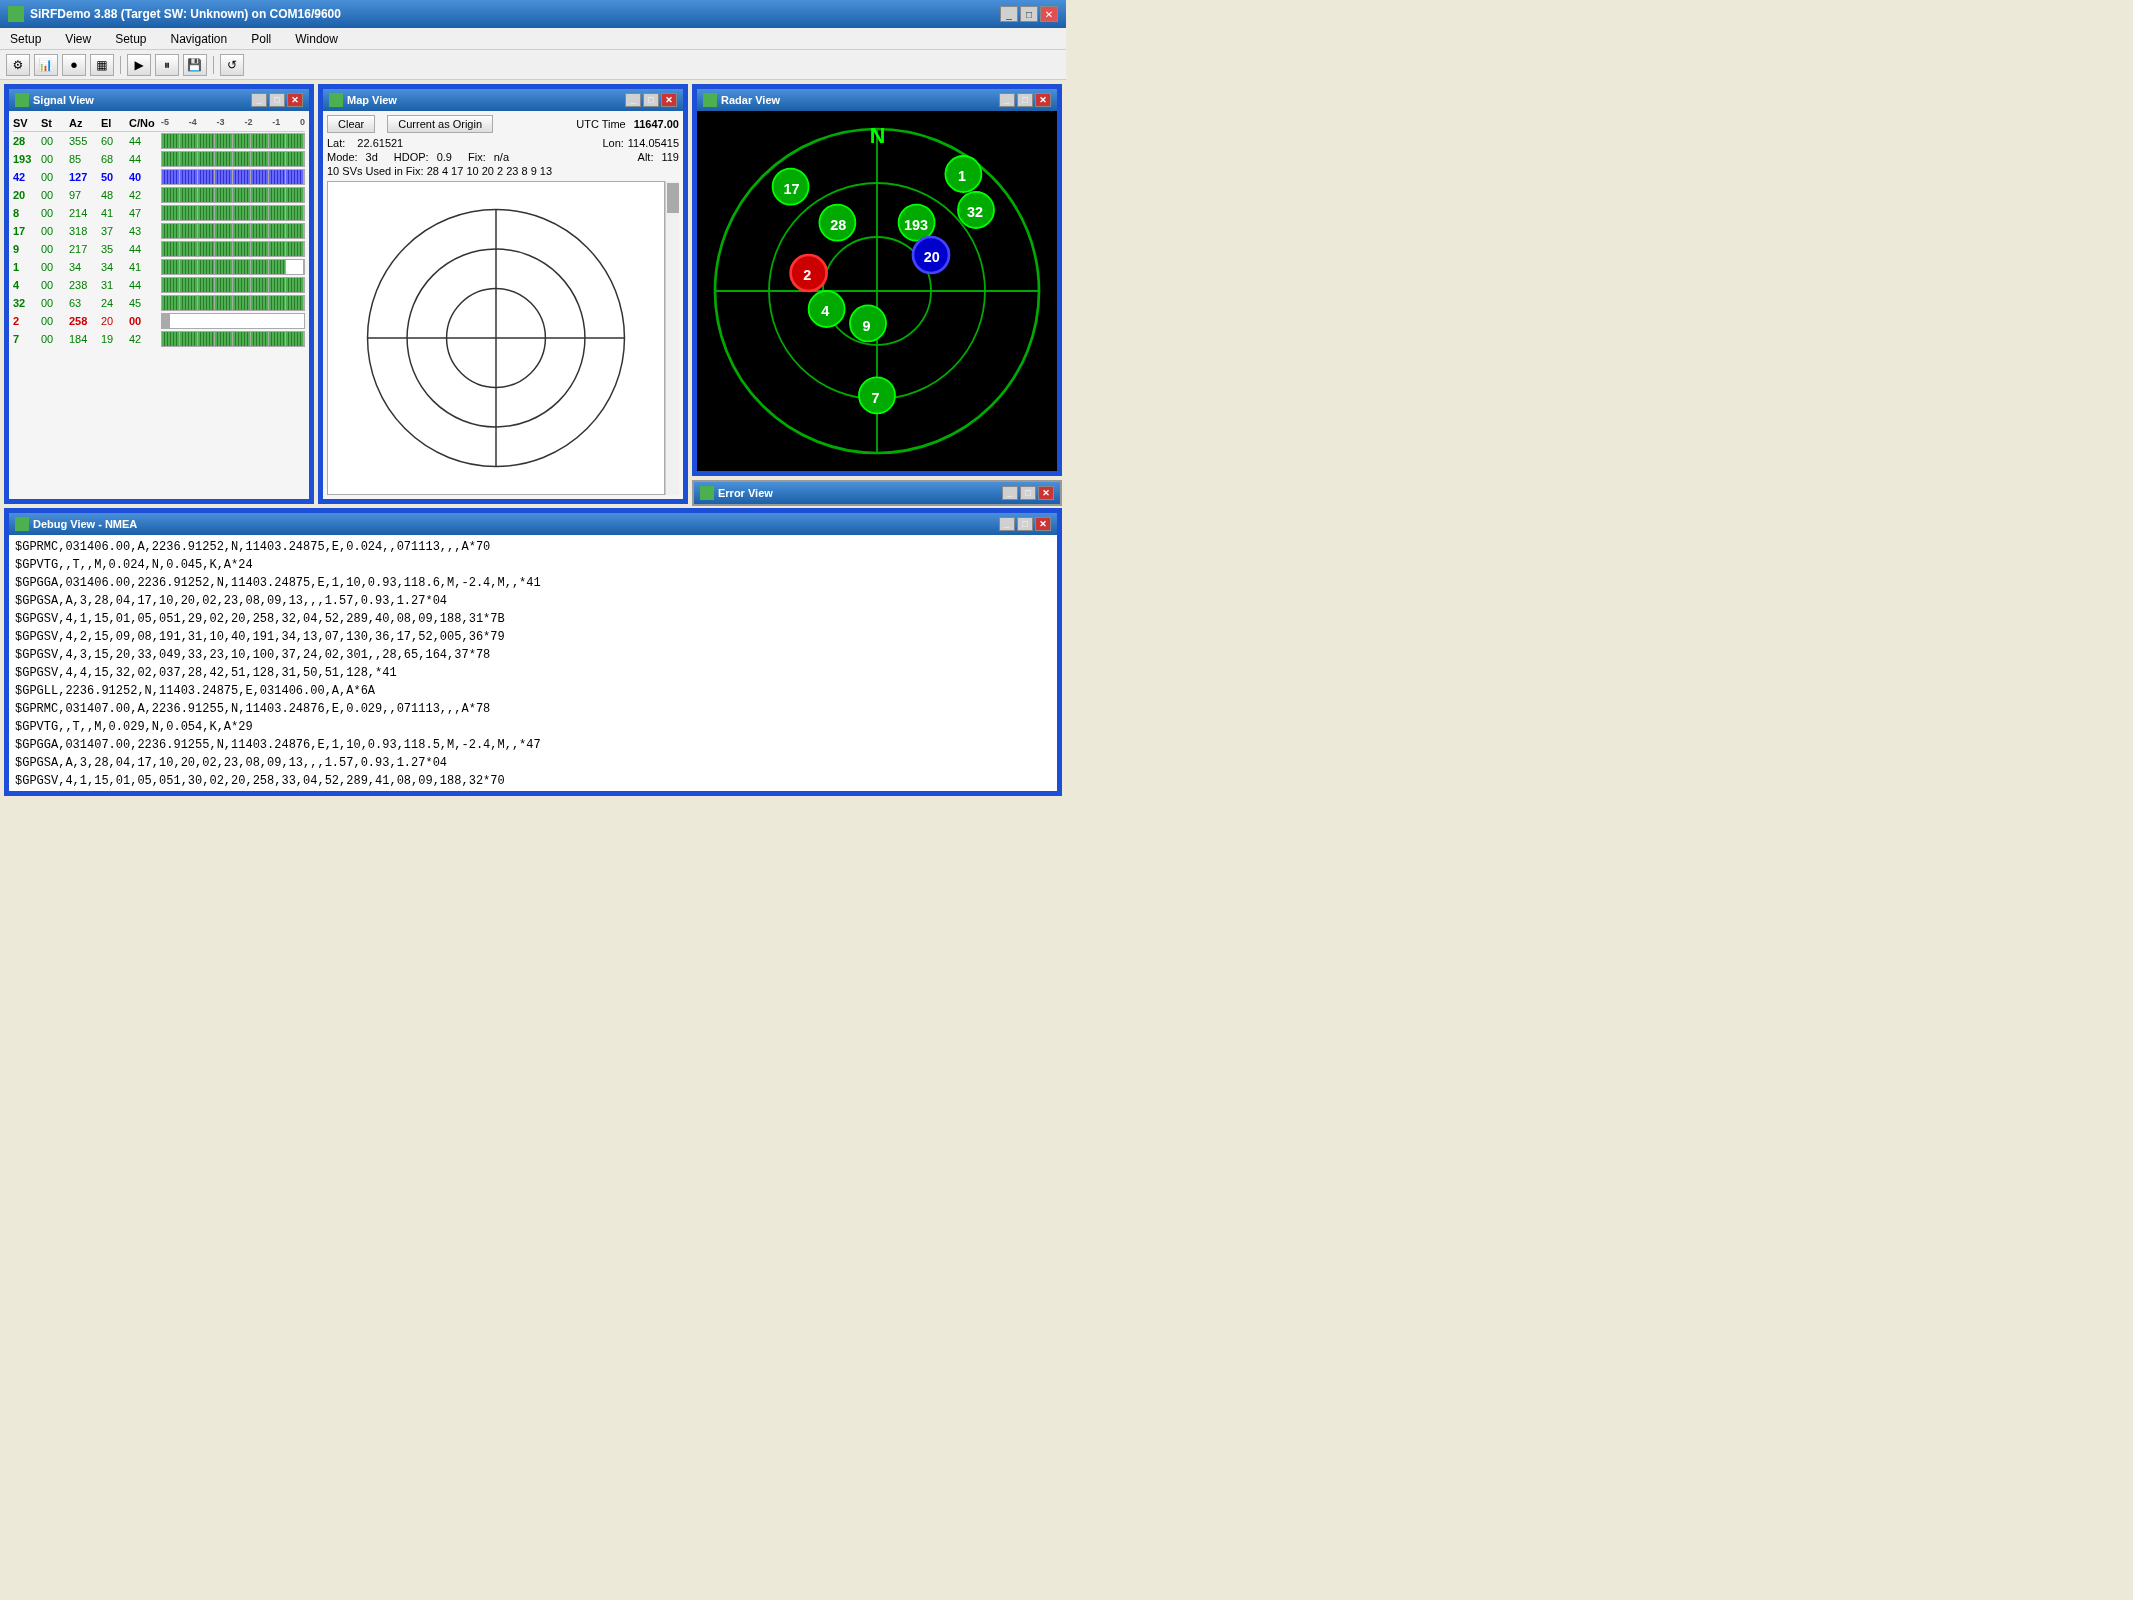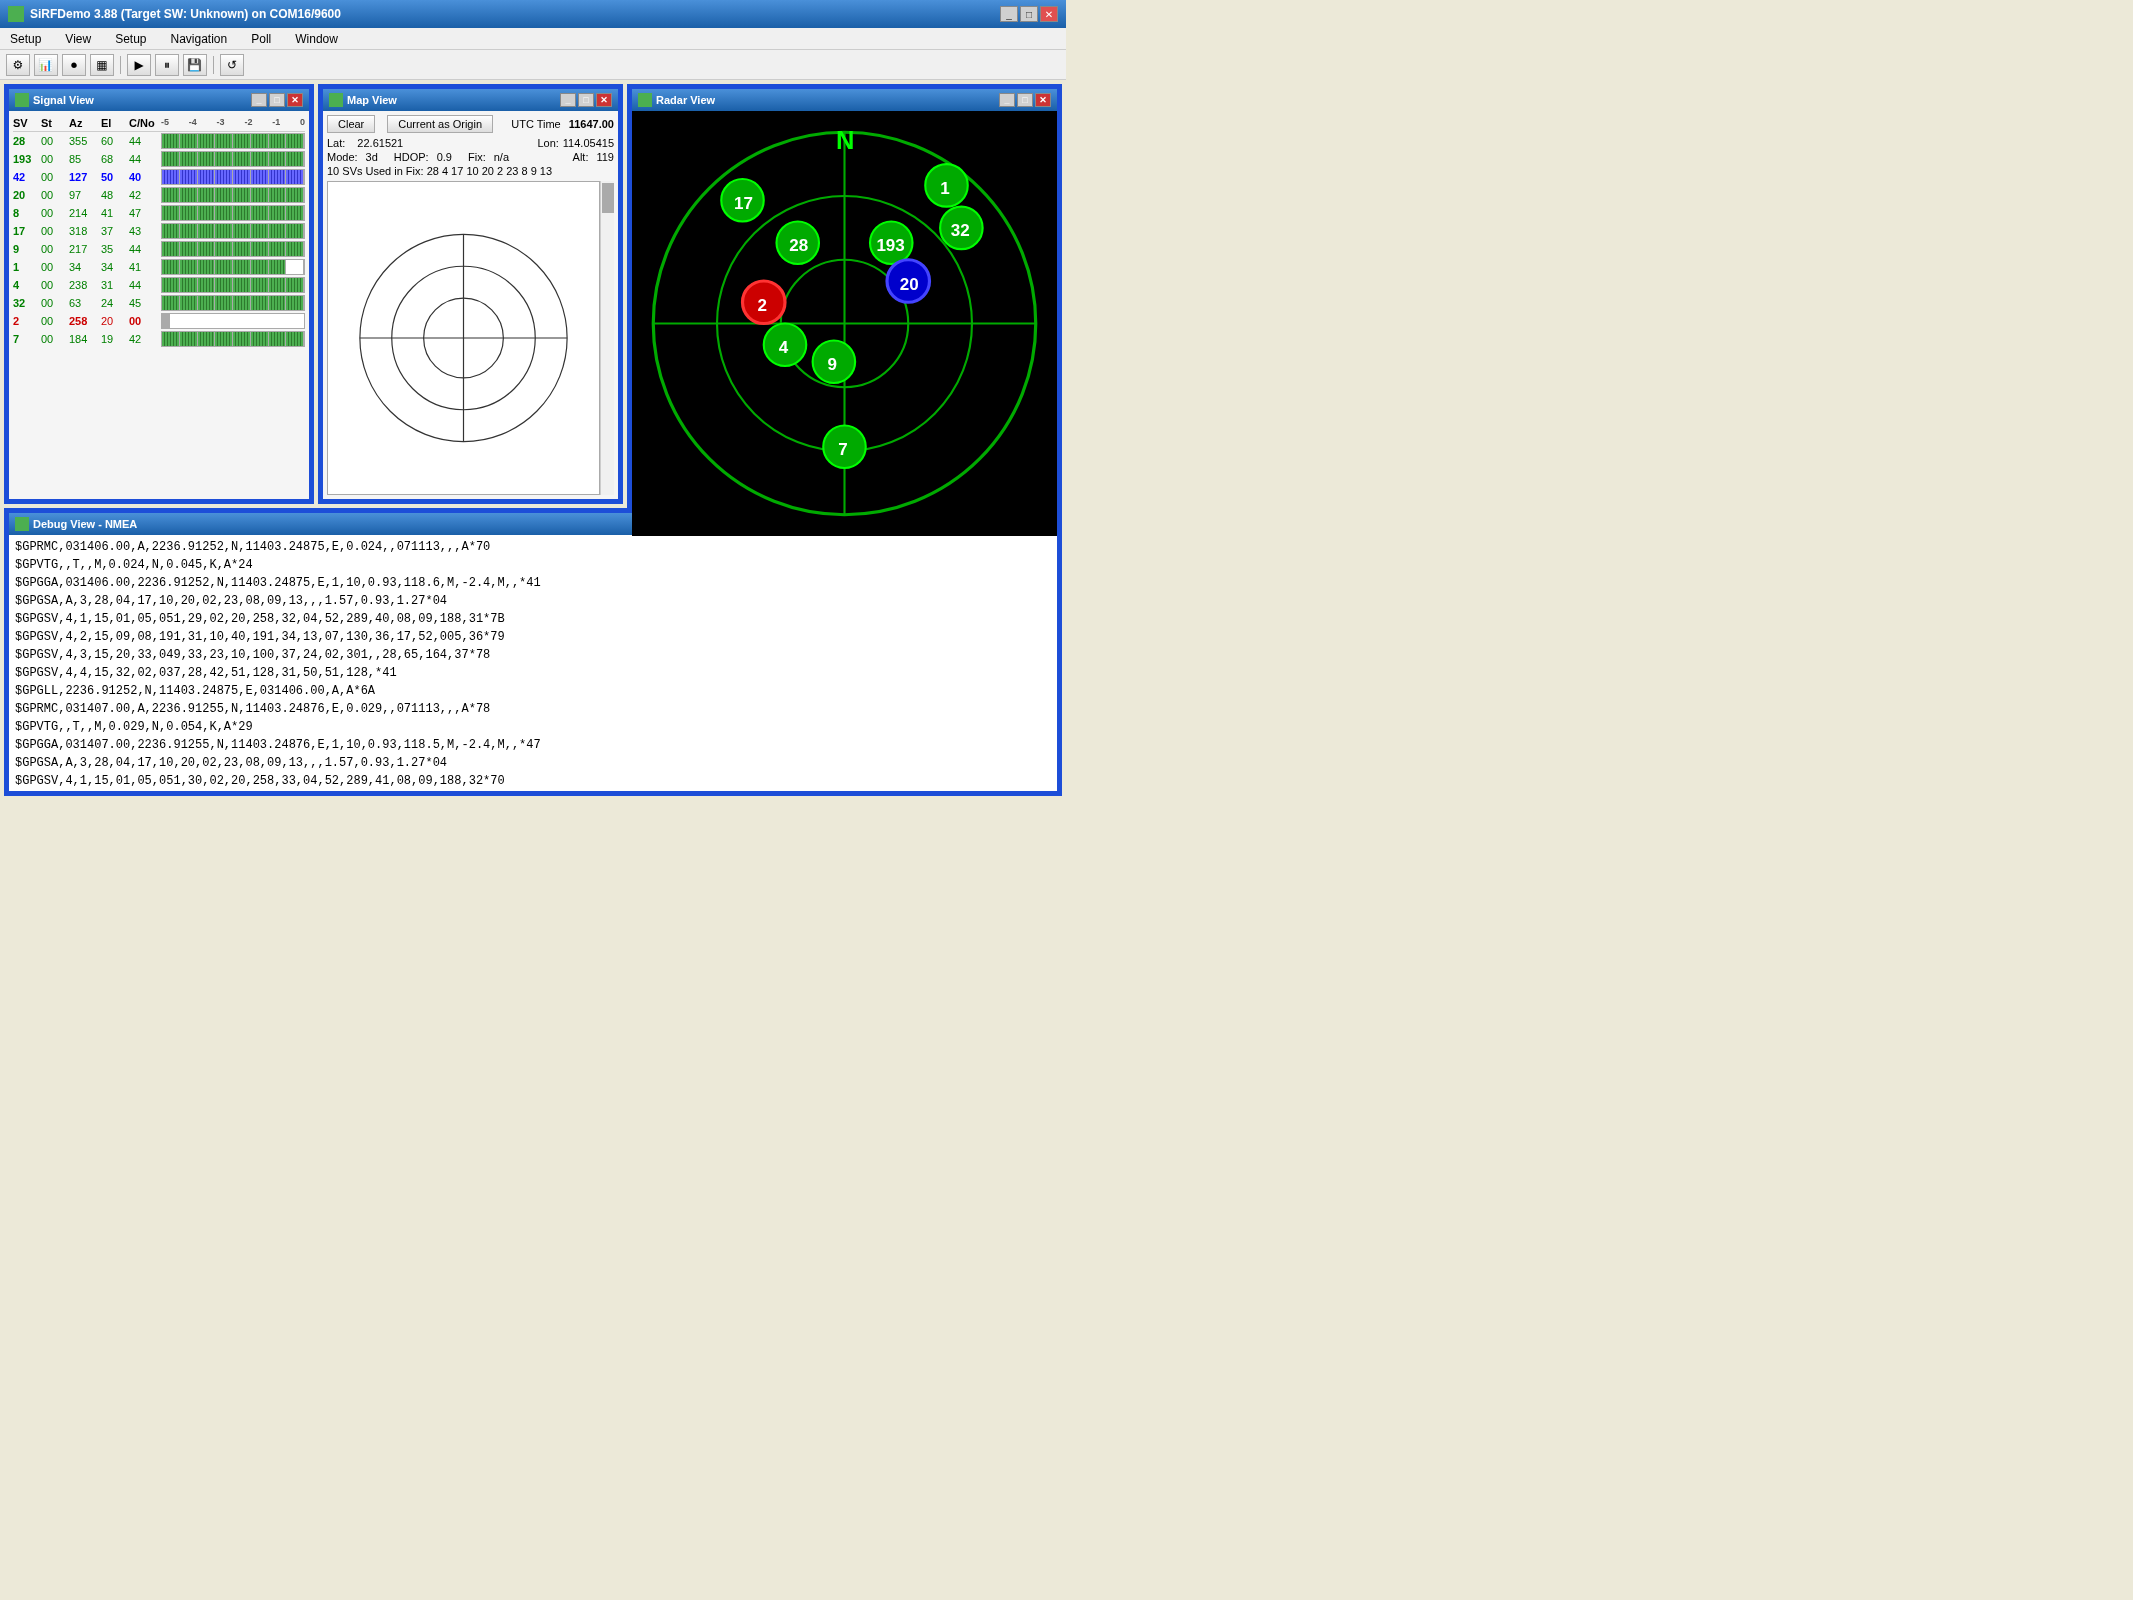--- a/index.html
+++ b/index.html
@@ -220,21 +220,21 @@
         #6666ff 0px,
         #6666ff 2px,
         #3333cc 2px,
         #3333cc 3px
       );
     }
     .bar-segment.empty { background: #fff; }
 
     
     .map-view {
-      width: 305px;
+      width: 370px;
       flex-shrink: 0;
     }
     .map-content {
       display: flex;
       flex-direction: column;
       flex: 1;
       padding: 4px;
     }
     .map-toolbar {
       display: flex;

